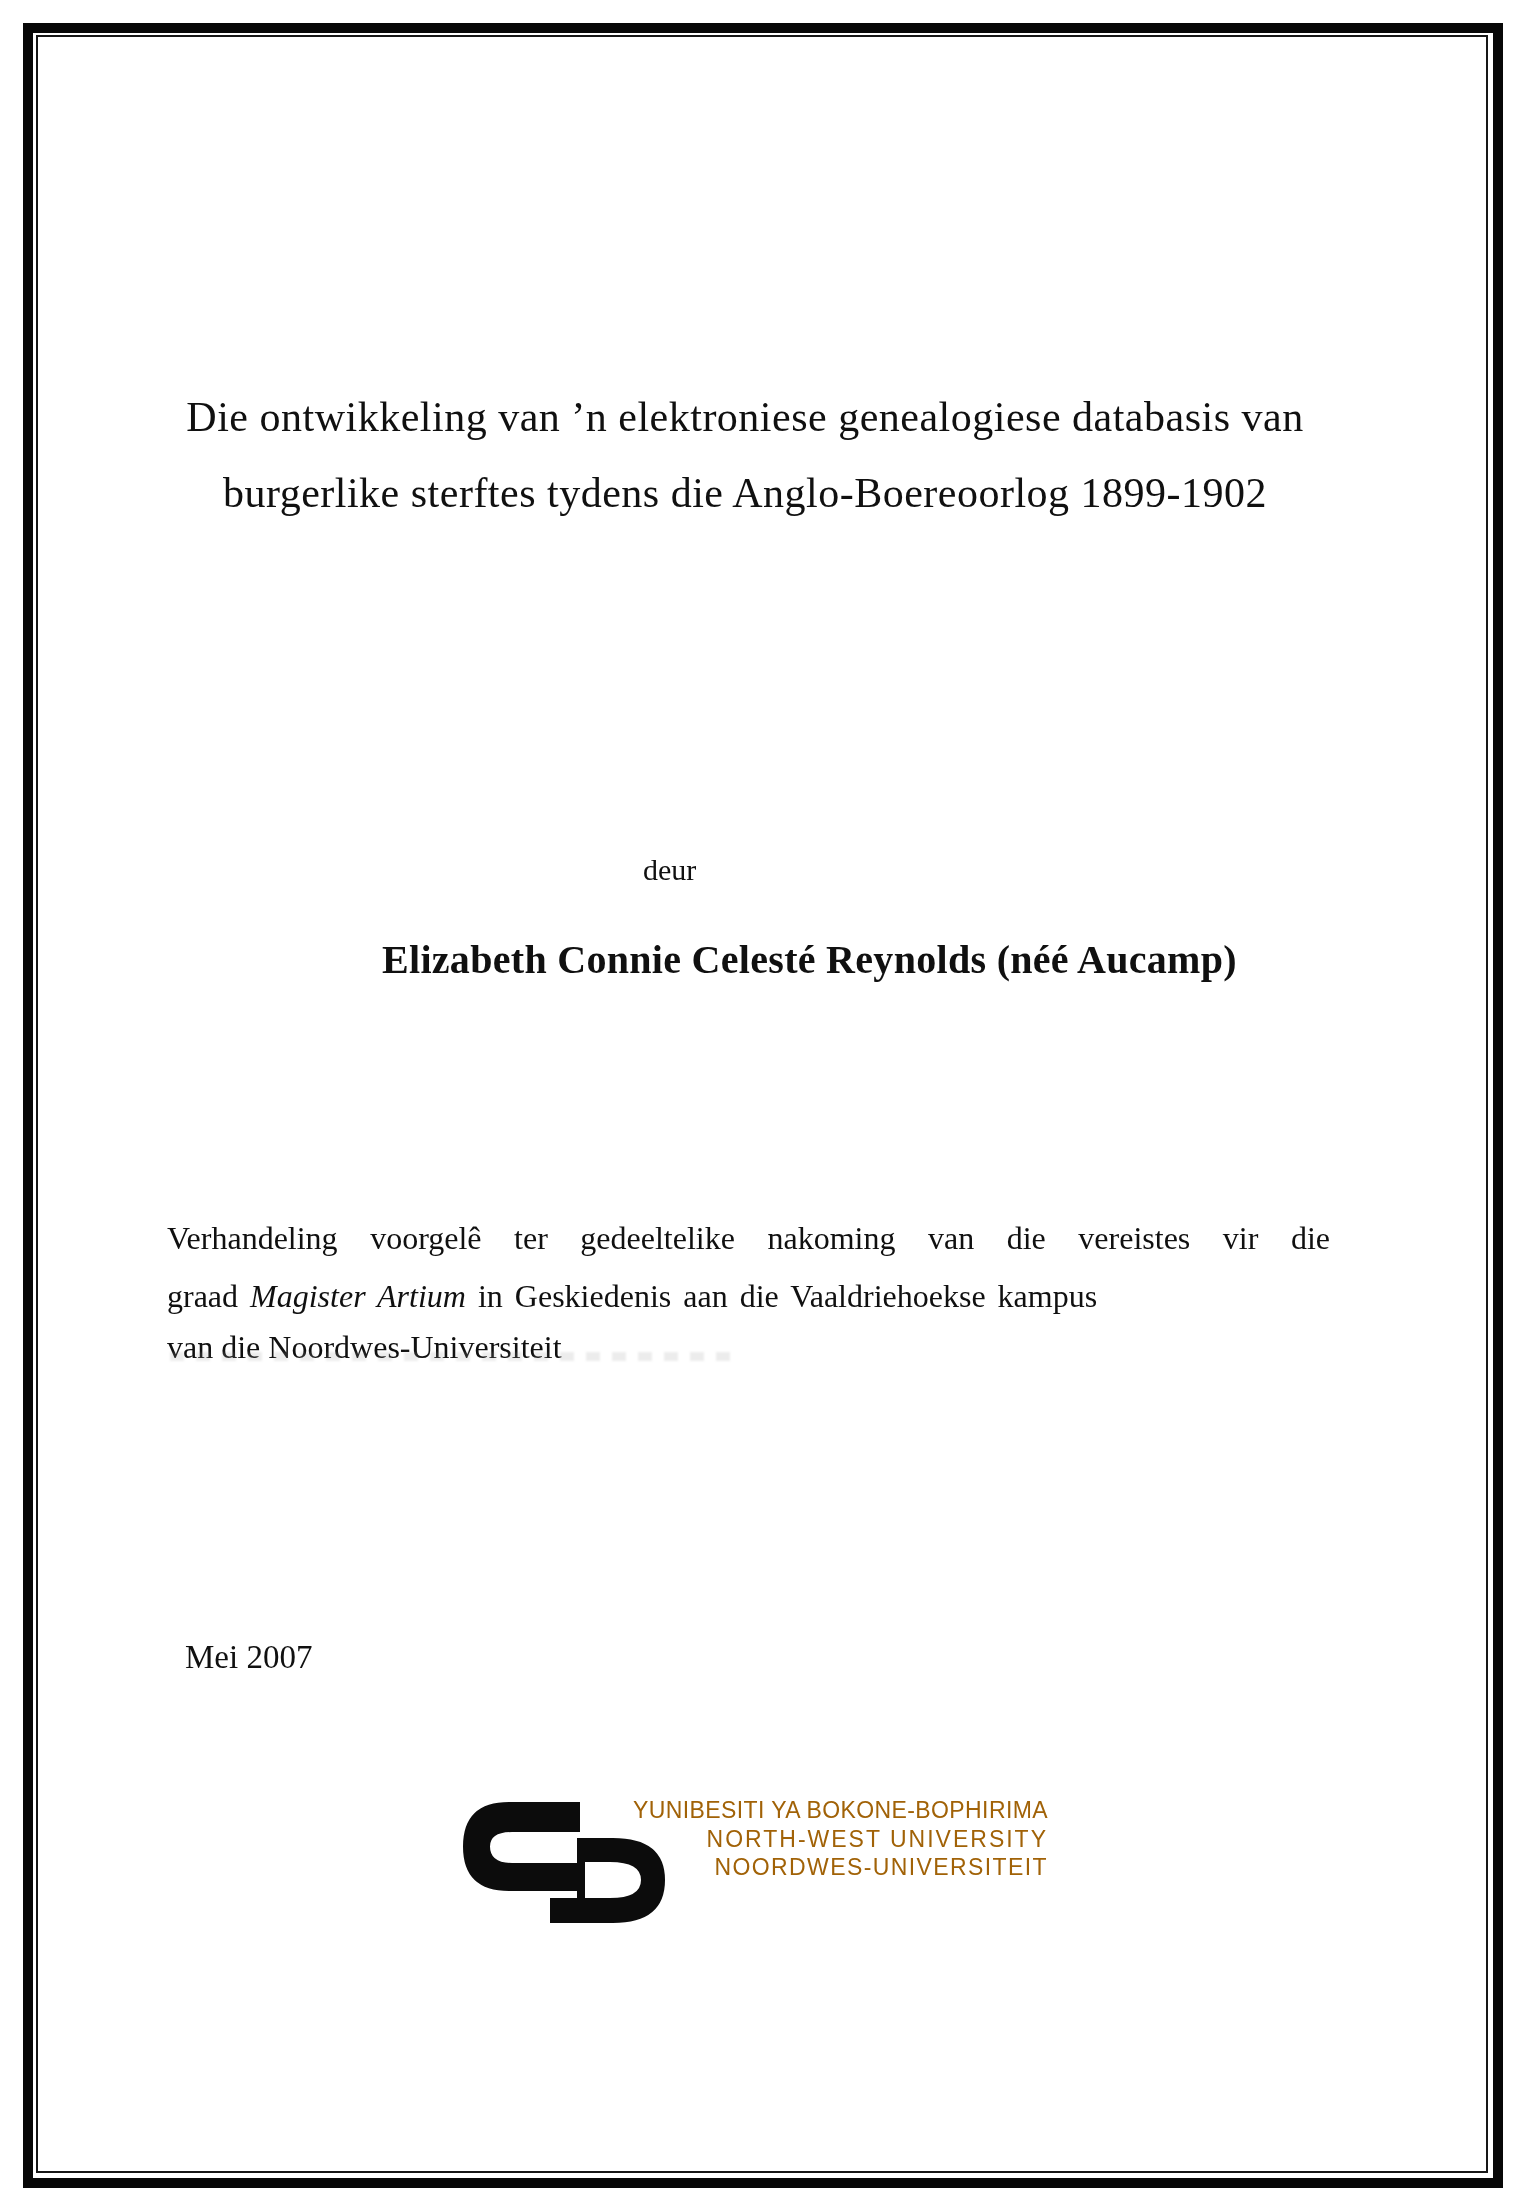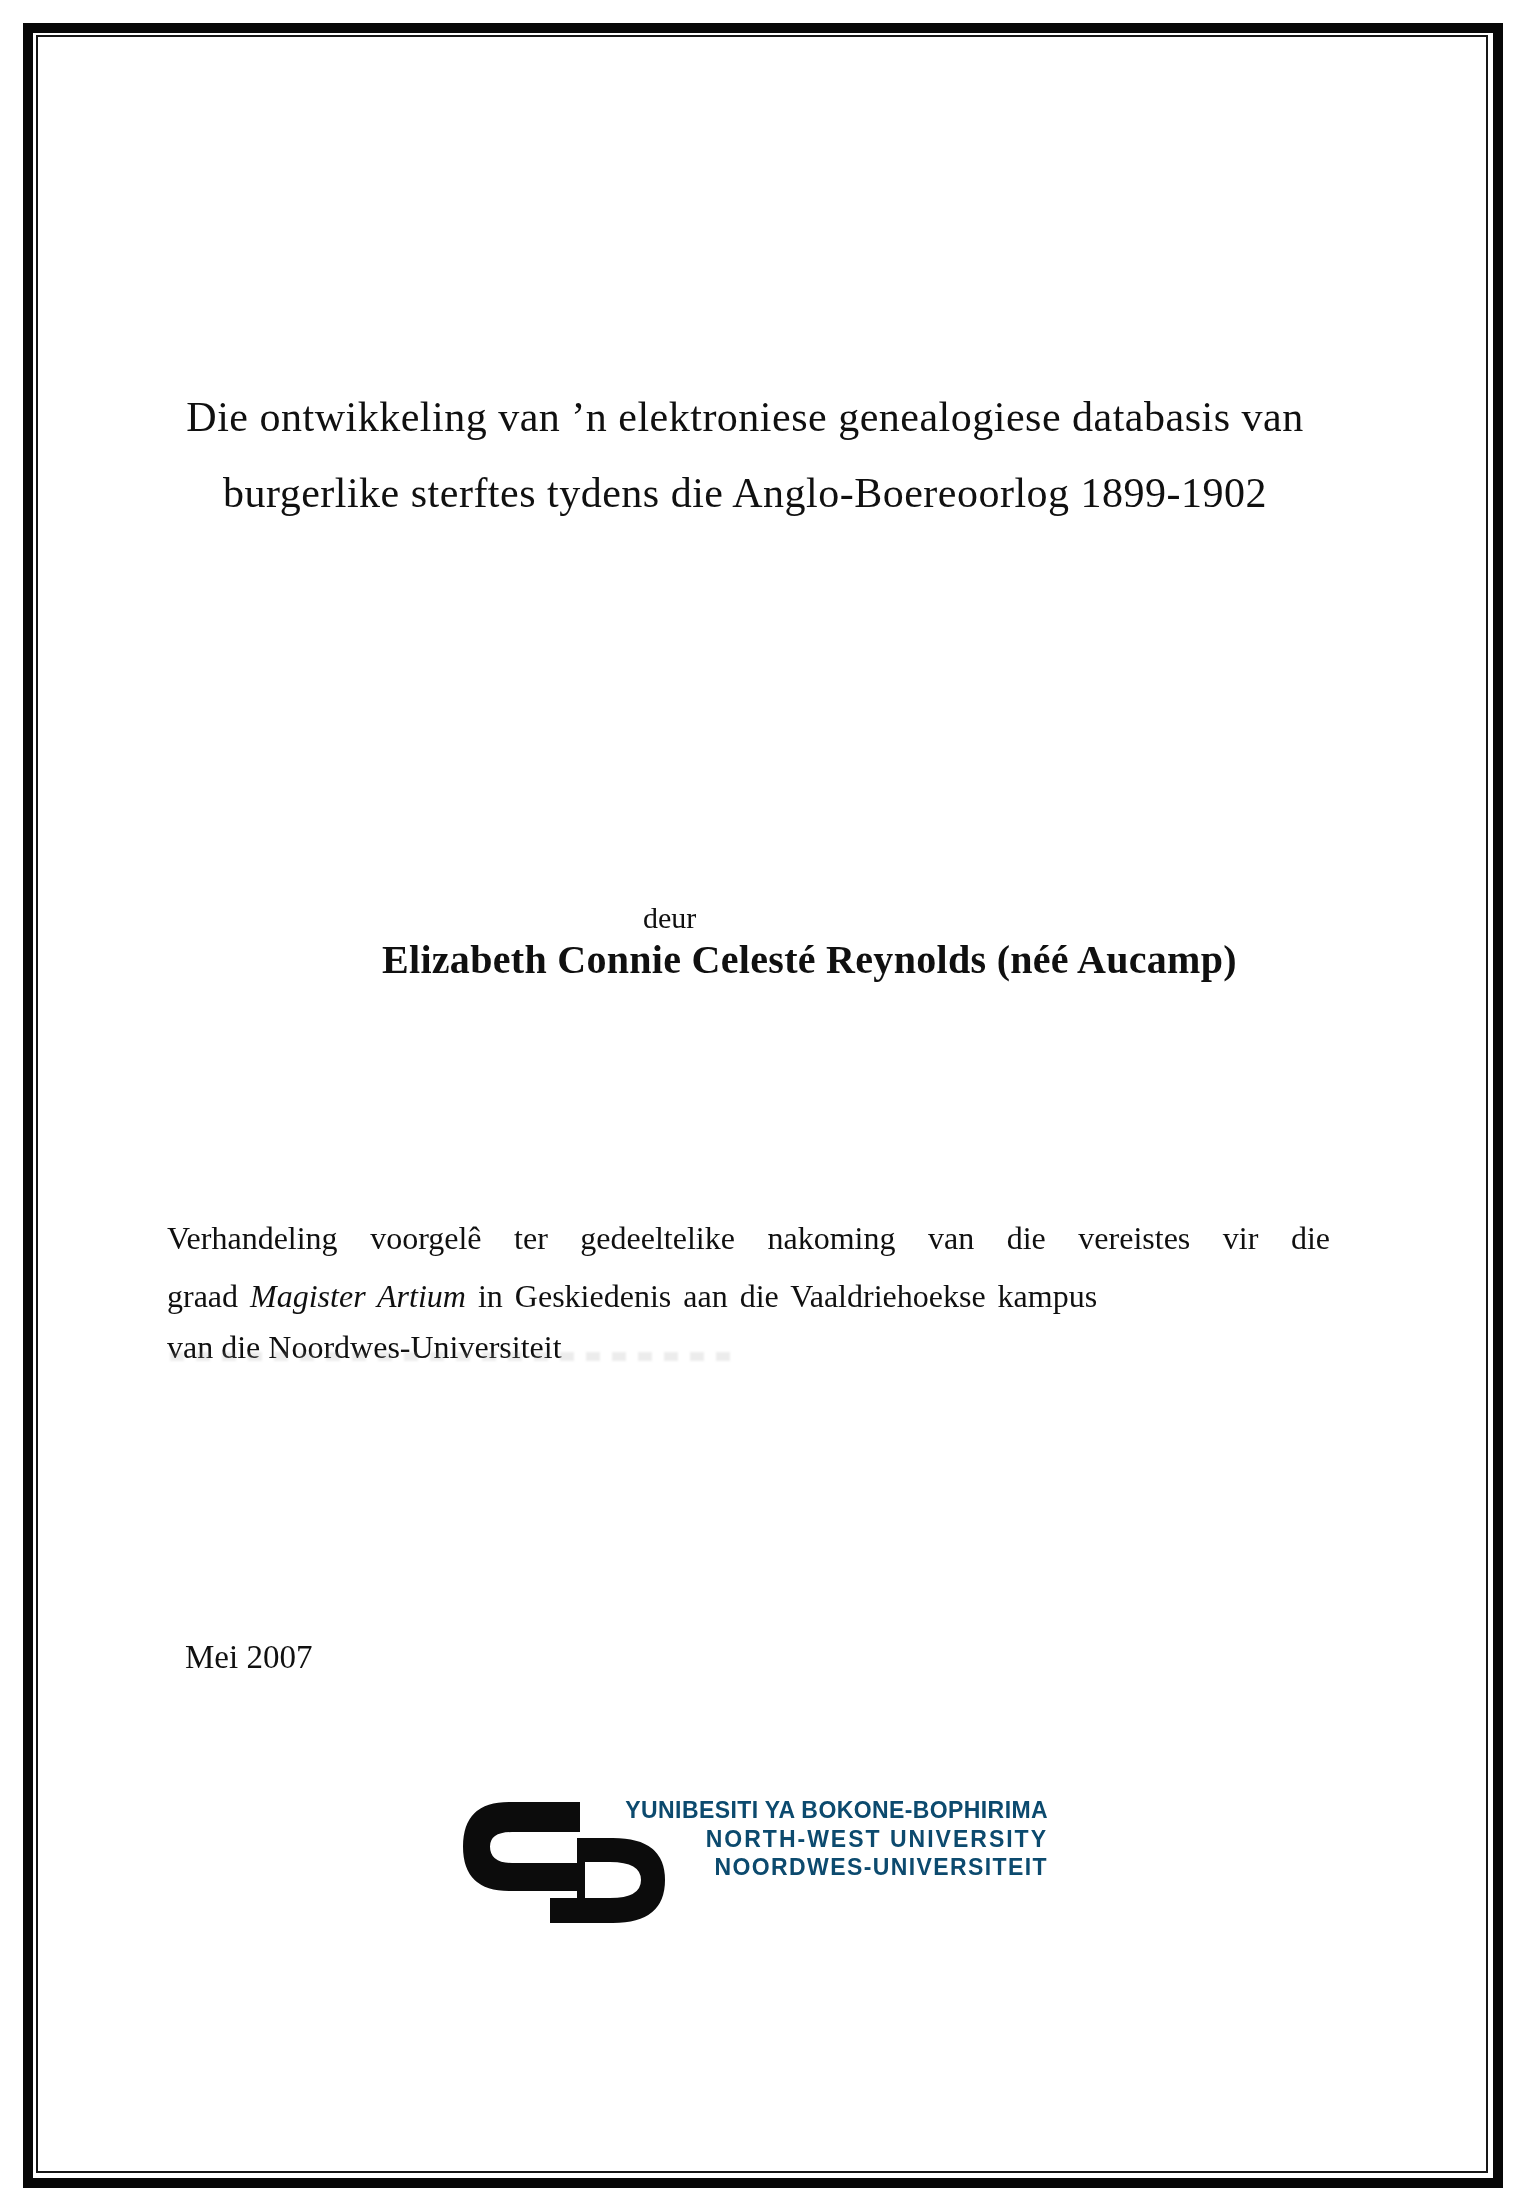--- a/index.html
+++ b/index.html
@@ -29,21 +29,21 @@
   .title-block {
     position: absolute; left: 160px; top: 392px; width: 1170px;
     text-align: center;
     font-size: 42px;
     letter-spacing: 0.5px;
   }
   .title-line { line-height: 50px; white-space: nowrap; }
   .title-line + .title-line { margin-top: 26px; }
   .deur {
     position: absolute; left: 643px; top: 852px;
-    font-size: 30px; line-height: 36px; margin-top: 48px;
+    font-size: 30px; line-height: 36px;
   }
   .author {
     position: absolute; left: 382px; top: 936px;
     font-size: 40px; line-height: 48px;
     letter-spacing: 0.3px;
     white-space: nowrap;
     font-weight: bold;
   }
   .statement {
     position: absolute; left: 167px; top: 1213px; width: 1163px;
@@ -72,22 +72,22 @@
   }
   .logo-mark {
     position: absolute; left: 0; top: 6px;
     width: 202px; height: 121px;
   }
   .logo-text {
     position: absolute; right: 0; top: 0;
     text-align: right;
     font-family: "Liberation Sans", "DejaVu Sans", sans-serif;
     font-size: 23px; line-height: 28.5px;
-    font-weight: 700;
-    color: #0c4a6e;
+    font-weight: 400;
+    color: #a16207;
     white-space: nowrap;
   }
   .logo-text .ls1 { letter-spacing: 0.4px; }
   .logo-text .ls2 { letter-spacing: 2px; }
   .logo-text .ls3 { letter-spacing: 1.4px; }
 </style>
 </head>
 <body>
 
 <div class="page">

